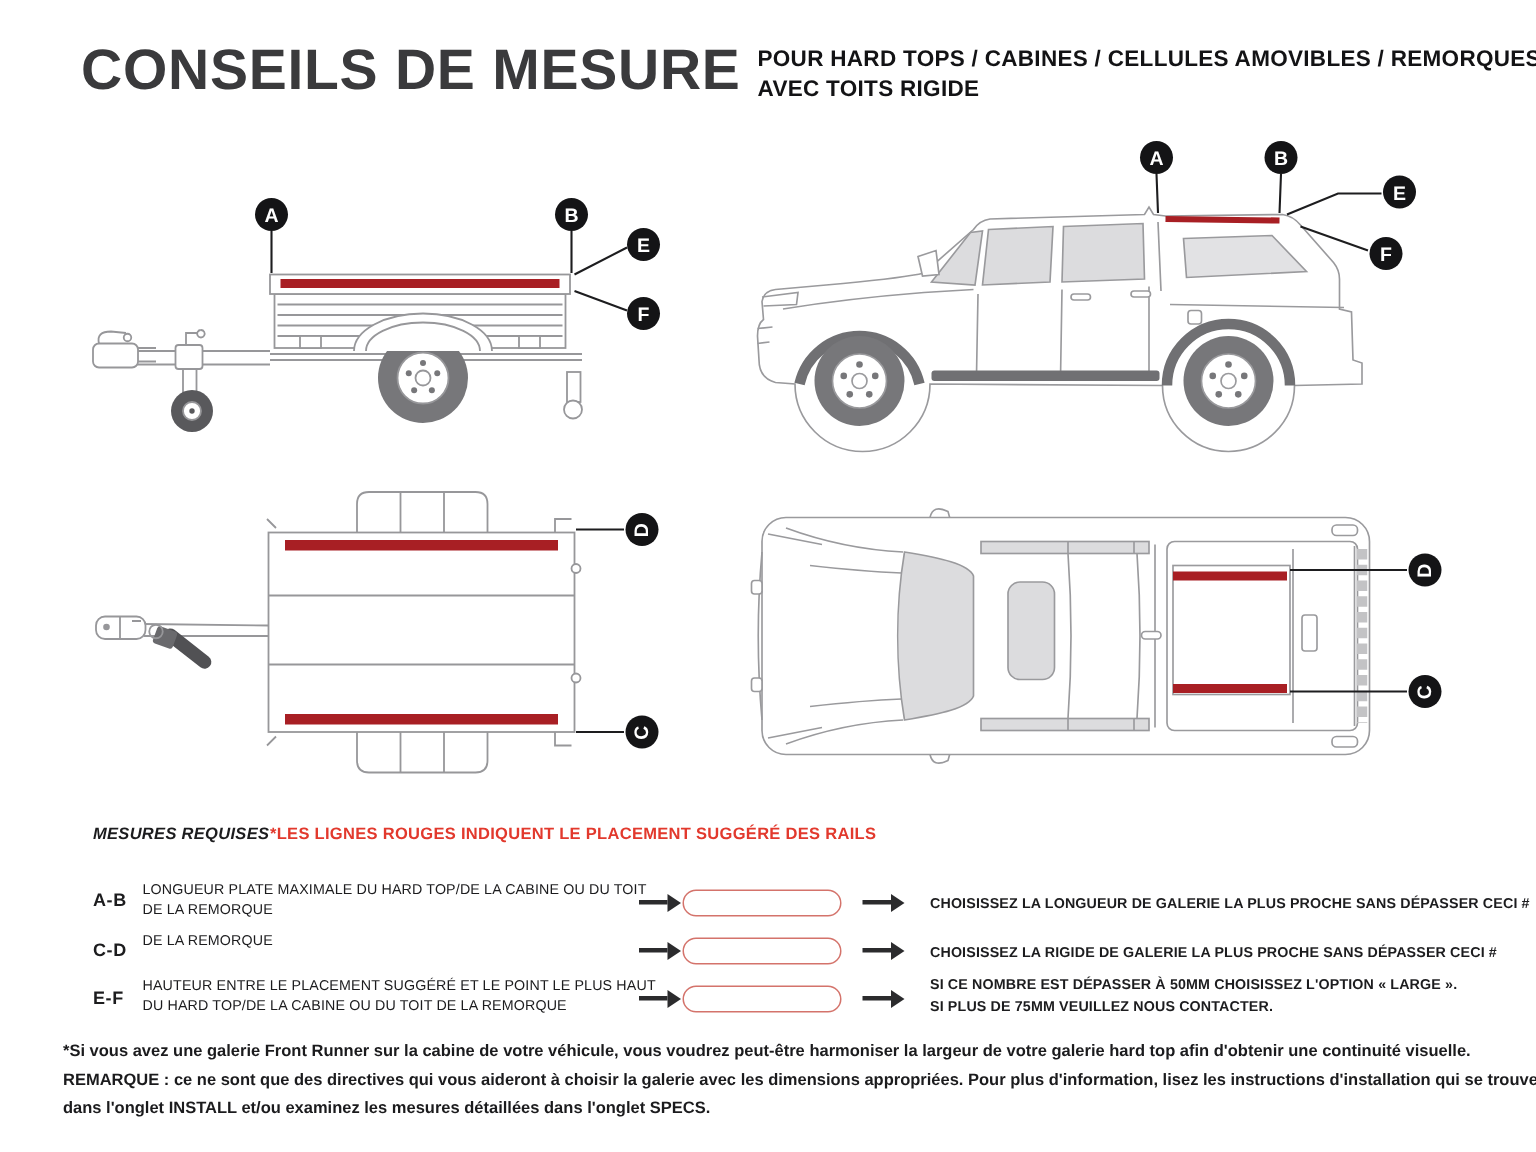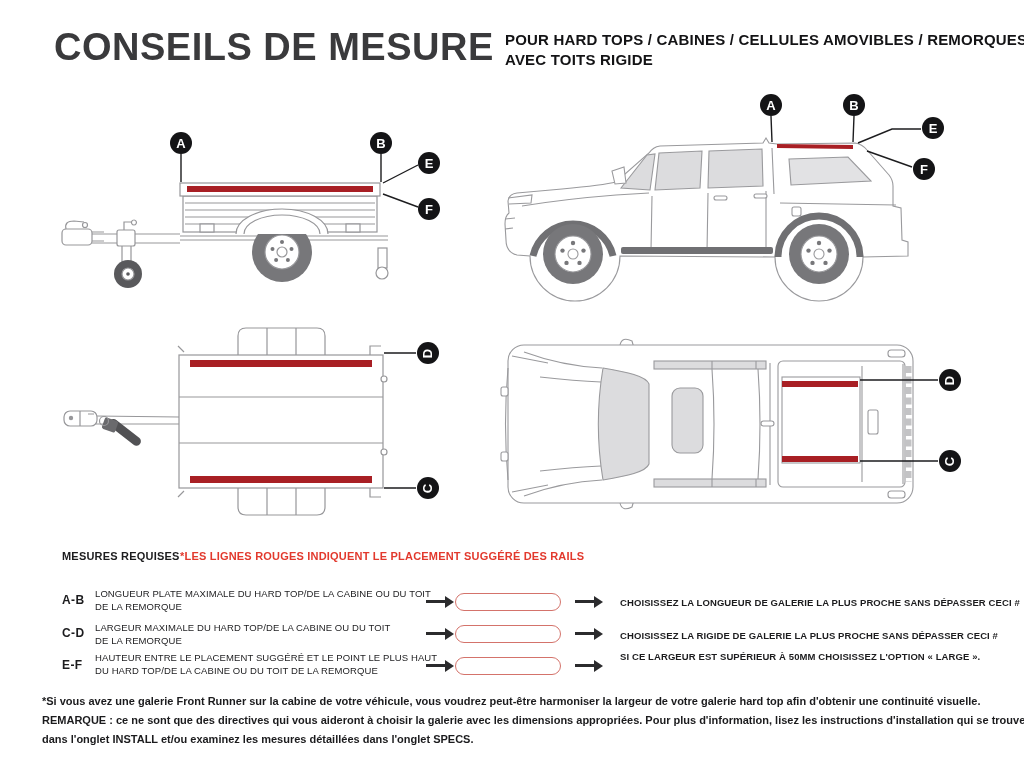--- a/index.html
+++ b/index.html
@@ -17,21 +17,21 @@
   }
   .diagram-svg { position:absolute; left:0; top:0; }
   .badge {
     position:absolute; width:22px; height:22px; margin-left:-11px; margin-top:-11px;
     border-radius:50%; background:#141416; color:#ffffff; display:flex;
     align-items:center; justify-content:center; font-size:13px; font-weight:bold;
   }
   .badge.rot span { display:inline-block; transform:rotate(-90deg); }
   .measures-heading {
     position:absolute; left:62px; top:550px; font-size:11px; font-weight:bold;
-    letter-spacing:0.2px; color:#1c1c1e; white-space:nowrap;
+    letter-spacing:0.2px; color:#1c1c1e; white-space:nowrap;font-style:italic;
   }
   .measures-note {
     position:absolute; left:180px; top:550px; font-size:11px; font-weight:bold;
     letter-spacing:0.2px; color:#e2392d; white-space:nowrap;text-align:right;
   }
   .rowkey { position:absolute; left:62px; font-size:12px; font-weight:bold; letter-spacing:0.4px; }
   .rowdesc {
     position:absolute; left:95px; font-size:9.5px; font-weight:normal;
     line-height:13px; letter-spacing:0.1px; white-space:nowrap;
   }
@@ -245,41 +245,41 @@
   <div class="arrow" style="left:426px;top:600px"></div>
   <div class="pill" style="left:455px;top:593px"></div>
   <div class="arrow" style="left:575px;top:600px"></div>
   <div class="rowresult" style="top:595px">
     <div>CHOISISSEZ LA LONGUEUR DE GALERIE LA PLUS PROCHE SANS DÉPASSER CECI #</div>
     <div></div>
   </div>
 
   <div class="rowkey" style="top:626px">C-D</div>
   <div class="rowdesc" style="top:621px">
-    <div>LARGEUR MAXIMALE DU HARD TOP/DE LA CABINE OU DU TOIT</div>
     <div>DE LA REMORQUE</div>
   </div>
   <div class="arrow" style="left:426px;top:632px"></div>
   <div class="pill" style="left:455px;top:625px"></div>
   <div class="arrow" style="left:575px;top:632px"></div>
   <div class="rowresult" style="top:628px">
     <div>CHOISISSEZ LA RIGIDE DE GALERIE LA PLUS PROCHE SANS DÉPASSER CECI #</div>
     <div></div>
   </div>
 
   <div class="rowkey" style="top:658px">E-F</div>
   <div class="rowdesc" style="top:651px">
     <div>HAUTEUR ENTRE LE PLACEMENT SUGGÉRÉ ET LE POINT LE PLUS HAUT</div>
     <div>DU HARD TOP/DE LA CABINE OU DU TOIT DE LA REMORQUE</div>
   </div>
   <div class="arrow" style="left:426px;top:664px"></div>
   <div class="pill" style="left:455px;top:657px"></div>
   <div class="arrow" style="left:575px;top:664px"></div>
   <div class="rowresult" style="top:649px">
-    <div>SI CE LARGEUR EST SUPÉRIEUR À 50MM CHOISISSEZ L'OPTION « LARGE ».</div>
+    <div>SI CE NOMBRE EST DÉPASSER À 50MM CHOISISSEZ L'OPTION « LARGE ».</div>
+    <div>SI PLUS DE 75MM VEUILLEZ NOUS CONTACTER.</div>
   </div>
 
   <div class="footnote">
     <div>*Si vous avez une galerie Front Runner sur la cabine de votre véhicule, vous voudrez peut-être harmoniser la largeur de votre galerie hard top afin d'obtenir une continuité visuelle.</div>
     <div>REMARQUE : ce ne sont que des directives qui vous aideront à choisir la galerie avec les dimensions appropriées. Pour plus d'information, lisez les instructions d'installation qui se trouvent</div>
     <div>dans l'onglet INSTALL et/ou examinez les mesures détaillées dans l'onglet SPECS.</div>
   </div>
 
 </div>
 

